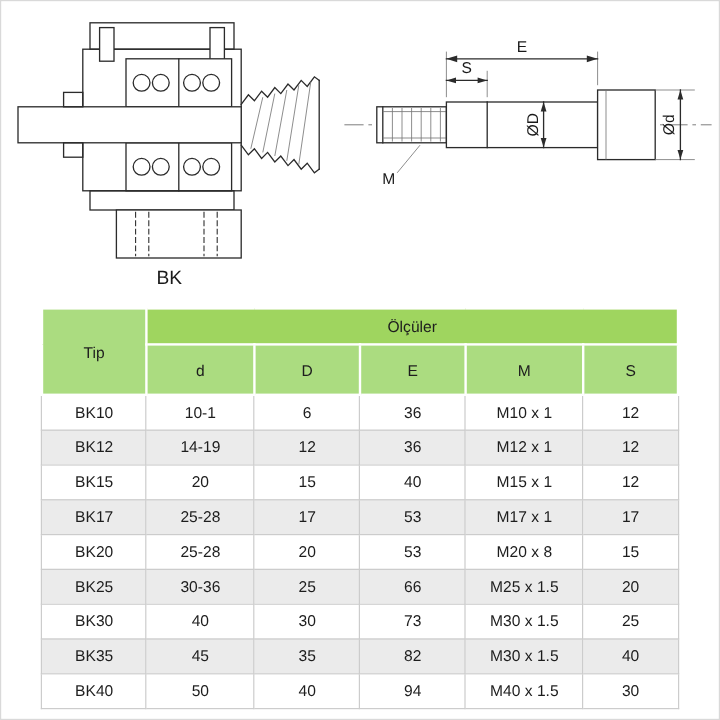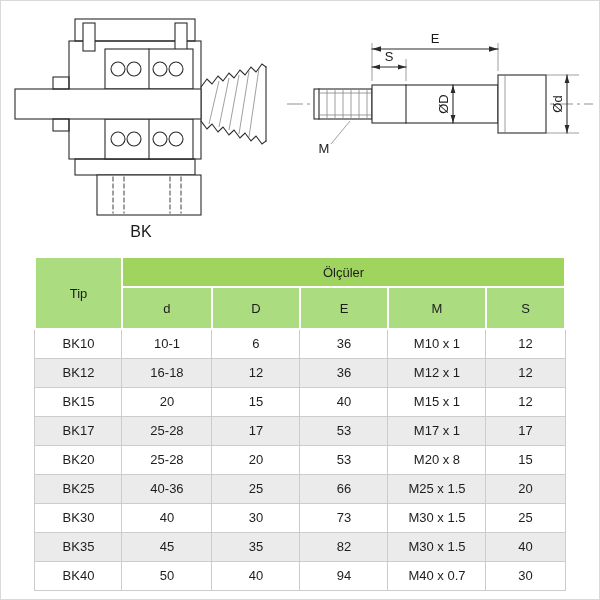--- a/index.html
+++ b/index.html
@@ -206,21 +206,21 @@
       <tr>
         <td>BK10</td>
         <td>10-1</td>
         <td>6</td>
         <td>36</td>
         <td>M10 x 1</td>
         <td>12</td>
       </tr>
       <tr class="alt">
         <td>BK12</td>
-        <td>16-18</td>
+        <td>14-19</td>
         <td>12</td>
         <td>36</td>
         <td>M12 x 1</td>
         <td>12</td>
       </tr>
       <tr>
         <td>BK15</td>
         <td>20</td>
         <td>15</td>
         <td>40</td>
@@ -238,21 +238,21 @@
       <tr>
         <td>BK20</td>
         <td>25-28</td>
         <td>20</td>
         <td>53</td>
         <td>M20 x 8</td>
         <td>15</td>
       </tr>
       <tr class="alt">
         <td>BK25</td>
-        <td>40-36</td>
+        <td>30-36</td>
         <td>25</td>
         <td>66</td>
         <td>M25 x 1.5</td>
         <td>20</td>
       </tr>
       <tr>
         <td>BK30</td>
         <td>40</td>
         <td>30</td>
         <td>73</td>
@@ -265,18 +265,18 @@
         <td>35</td>
         <td>82</td>
         <td>M30 x 1.5</td>
         <td>40</td>
       </tr>
       <tr>
         <td>BK40</td>
         <td>50</td>
         <td>40</td>
         <td>94</td>
-        <td>M40 x 0.7</td>
+        <td>M40 x 1.5</td>
         <td>30</td>
       </tr>
     </tbody>
   </table>
 </div>
 
 </body></html>

